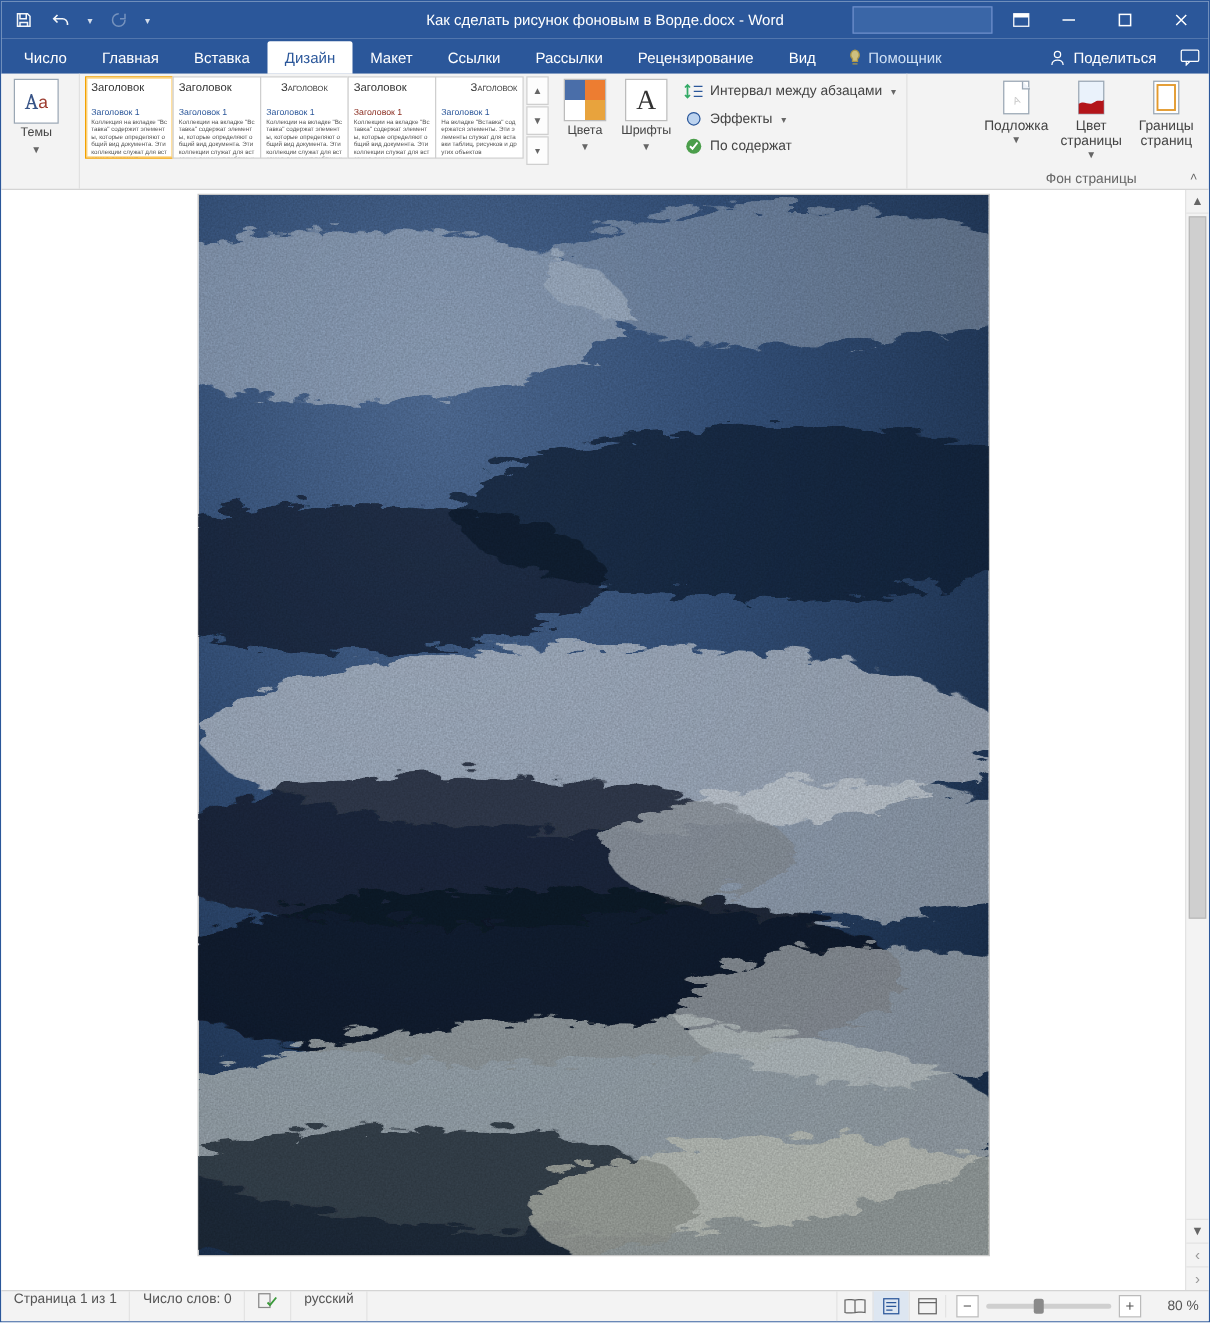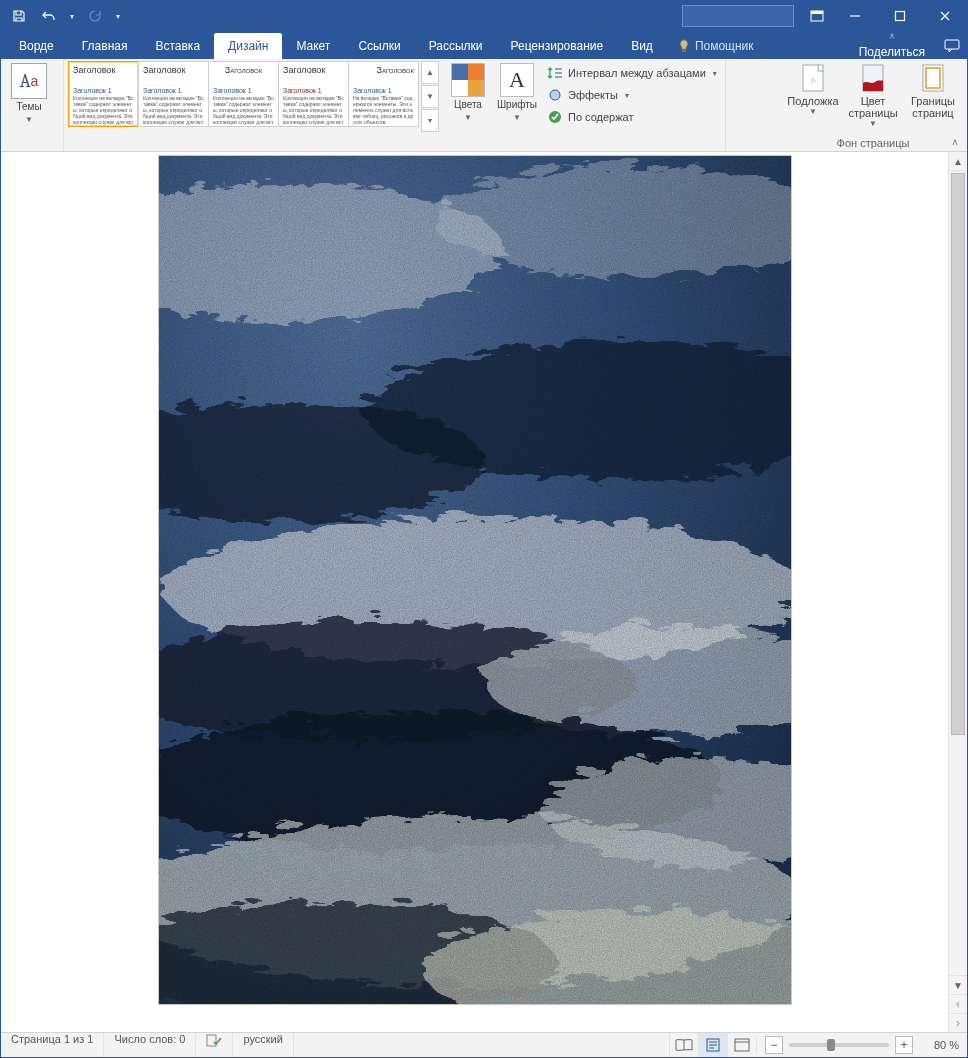--- a/index.html
+++ b/index.html
@@ -18,21 +18,21 @@
   .winbtn{width:45px;height:30px;display:flex;align-items:center;justify-content:center;color:#fff;}
   .ribbon-display{width:30px;height:30px;display:flex;align-items:center;justify-content:center;color:#fff;}
   
   .tabs{height:28px;background:#2b579a;display:flex;align-items:flex-end;padding-left:4px;}
   .tab{padding:0 14px;height:26px;line-height:26px;color:#fff;font-size:12px;}
   .tab.file{padding:0 14px;}
   .tab.active{background:#ffffff;color:#2b579a;border-top-left-radius:2px;border-top-right-radius:2px;}
   .tabs .spacer{flex:1;}
   .tell{display:flex;align-items:center;color:#cfe0f5;gap:4px;padding:0 10px;height:26px;}
   .tell svg{opacity:.8}
-  .share{display:flex;align-items:center;gap:6px;color:#fff;padding:0 12px;height:26px;flex-direction:column;}
+  .share{display:flex;align-items:center;gap:6px;color:#fff;padding:0 12px;height:26px;}
   .comments-pane-btn{width:30px;height:26px;display:flex;align-items:center;justify-content:center;color:#fff;}
   
   .ribbon{background:#f3f3f3;border-bottom:1px solid #d4d4d4;display:flex;align-items:stretch;height:92px;position:relative;}
   .ribbon .group{display:flex;flex-direction:column;border-right:1px solid #e1e1e1;padding:2px 4px 0 4px;}
   .group-body{flex:1;display:flex;align-items:flex-start;}
   .group-label{font-size:11px;color:#666;text-align:center;padding:1px 0 2px 0;}
   .group-label.with-launcher{position:relative;}
   .launcher{position:absolute;right:2px;bottom:2px;width:12px;height:12px;border:1px solid #a9a9a9;display:flex;align-items:center;justify-content:center;font-size:8px;color:#666;background:#f3f3f3;}
   .bigbtn{display:flex;flex-direction:column;align-items:center;justify-content:flex-start;width:56px;padding-top:2px;gap:2px;}
   .bigbtn .lbl{font-size:10px;text-align:center;line-height:12px;color:#444;}
@@ -109,20 +109,23 @@
           </svg>
       </div>
       <div class="qdrop">▾</div>
       <div class="qbtn dim">
         <svg width="14" height="14" viewBox="0 0 14 14">
             <path fill="none" stroke="#fff" stroke-width="1.2" d="M7 2a5 5 0 1 0 5 5 M12 2v4h-4"></path>
           </svg>
       </div>
       <div class="qdrop">▾</div>
     </div>
+    <div class="title">
+      <span class="doc">Как сделать рисунок фоновым в Ворде.docx</span><span>  -  </span><span class="app">Word</span>
+    </div>
     <div class="winbtns">
       <div class="userbox"></div>
       <div class="ribbon-display">
         <svg width="14" height="12" viewBox="0 0 14 12">
             <rect x="1" y="1" width="12" height="10" fill="none" stroke="#fff"></rect>
             <rect x="1" y="1" width="12" height="3" fill="#fff"></rect>
           </svg>
       </div>
       <div class="winbtn">
         <svg width="12" height="12" viewBox="0 0 12 12">
@@ -136,21 +139,21 @@
       </div>
       <div class="winbtn close">
         <svg width="12" height="12" viewBox="0 0 12 12">
             <path stroke="#fff" stroke-width="1.2" d="M2 2l8 8M10 2l-8 8"></path>
           </svg>
       </div>
     </div>
   </div>
 
   <div class="tabs">
-    <div class="tab file">Ворде</div>
+    <div class="tab file">Число</div>
     <div class="tab">Главная</div>
     <div class="tab">Вставка</div>
     <div class="tab active">Дизайн</div>
     <div class="tab">Макет</div>
     <div class="tab">Ссылки</div>
     <div class="tab">Рассылки</div>
     <div class="tab">Рецензирование</div>
     <div class="tab">Вид</div>
     <div class="tell">
       <svg width="14" height="14" viewBox="0 0 14 14">

